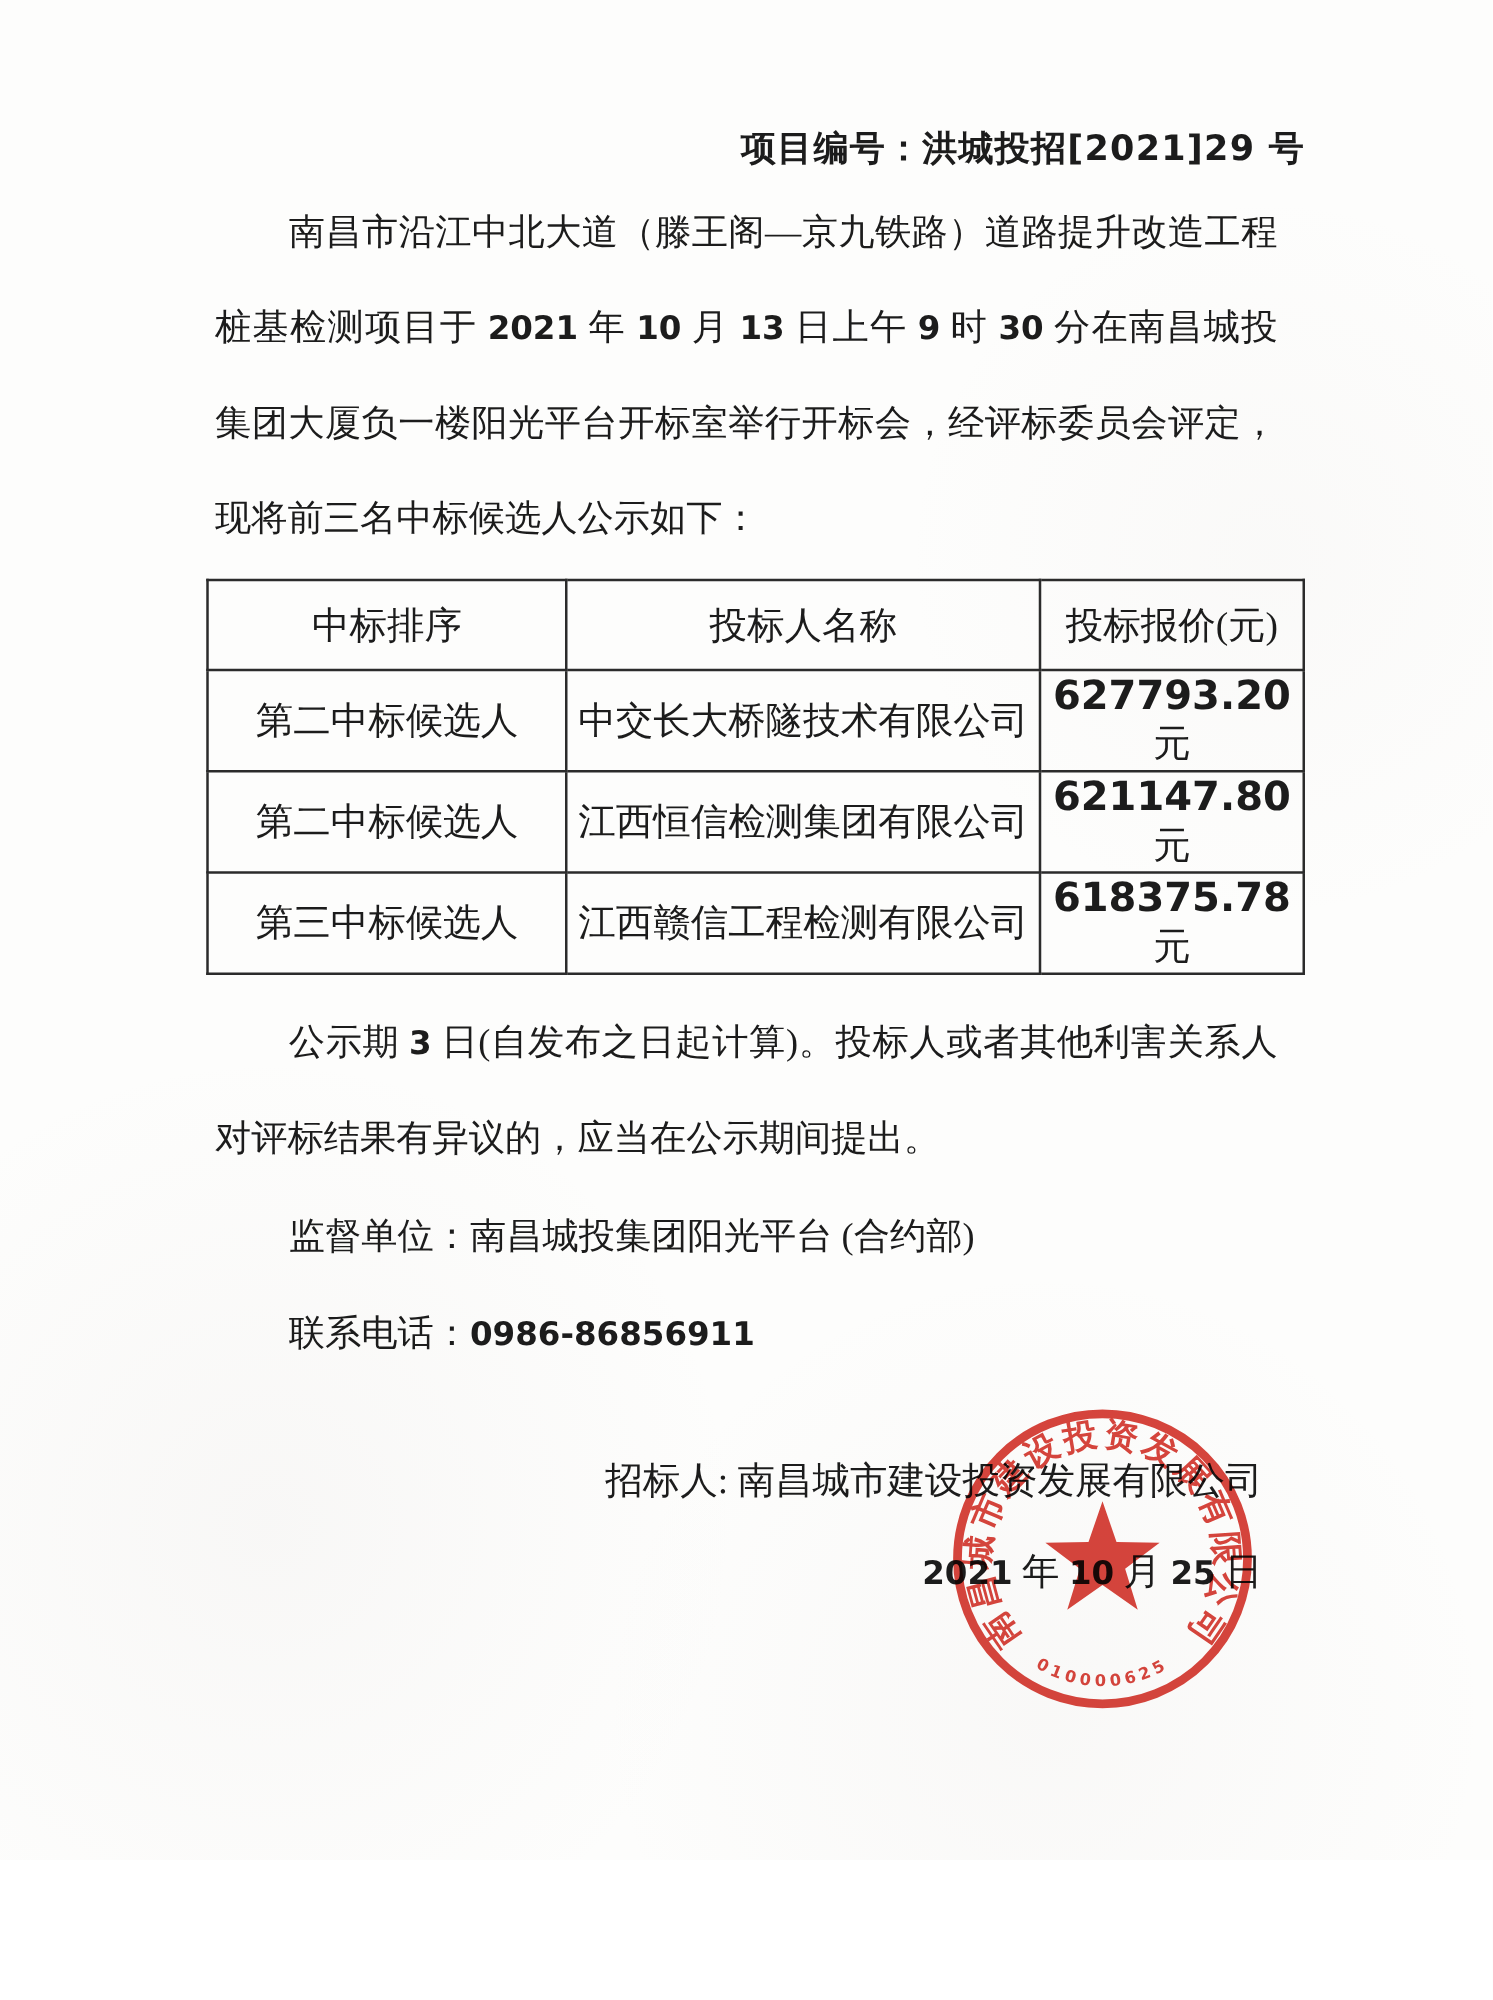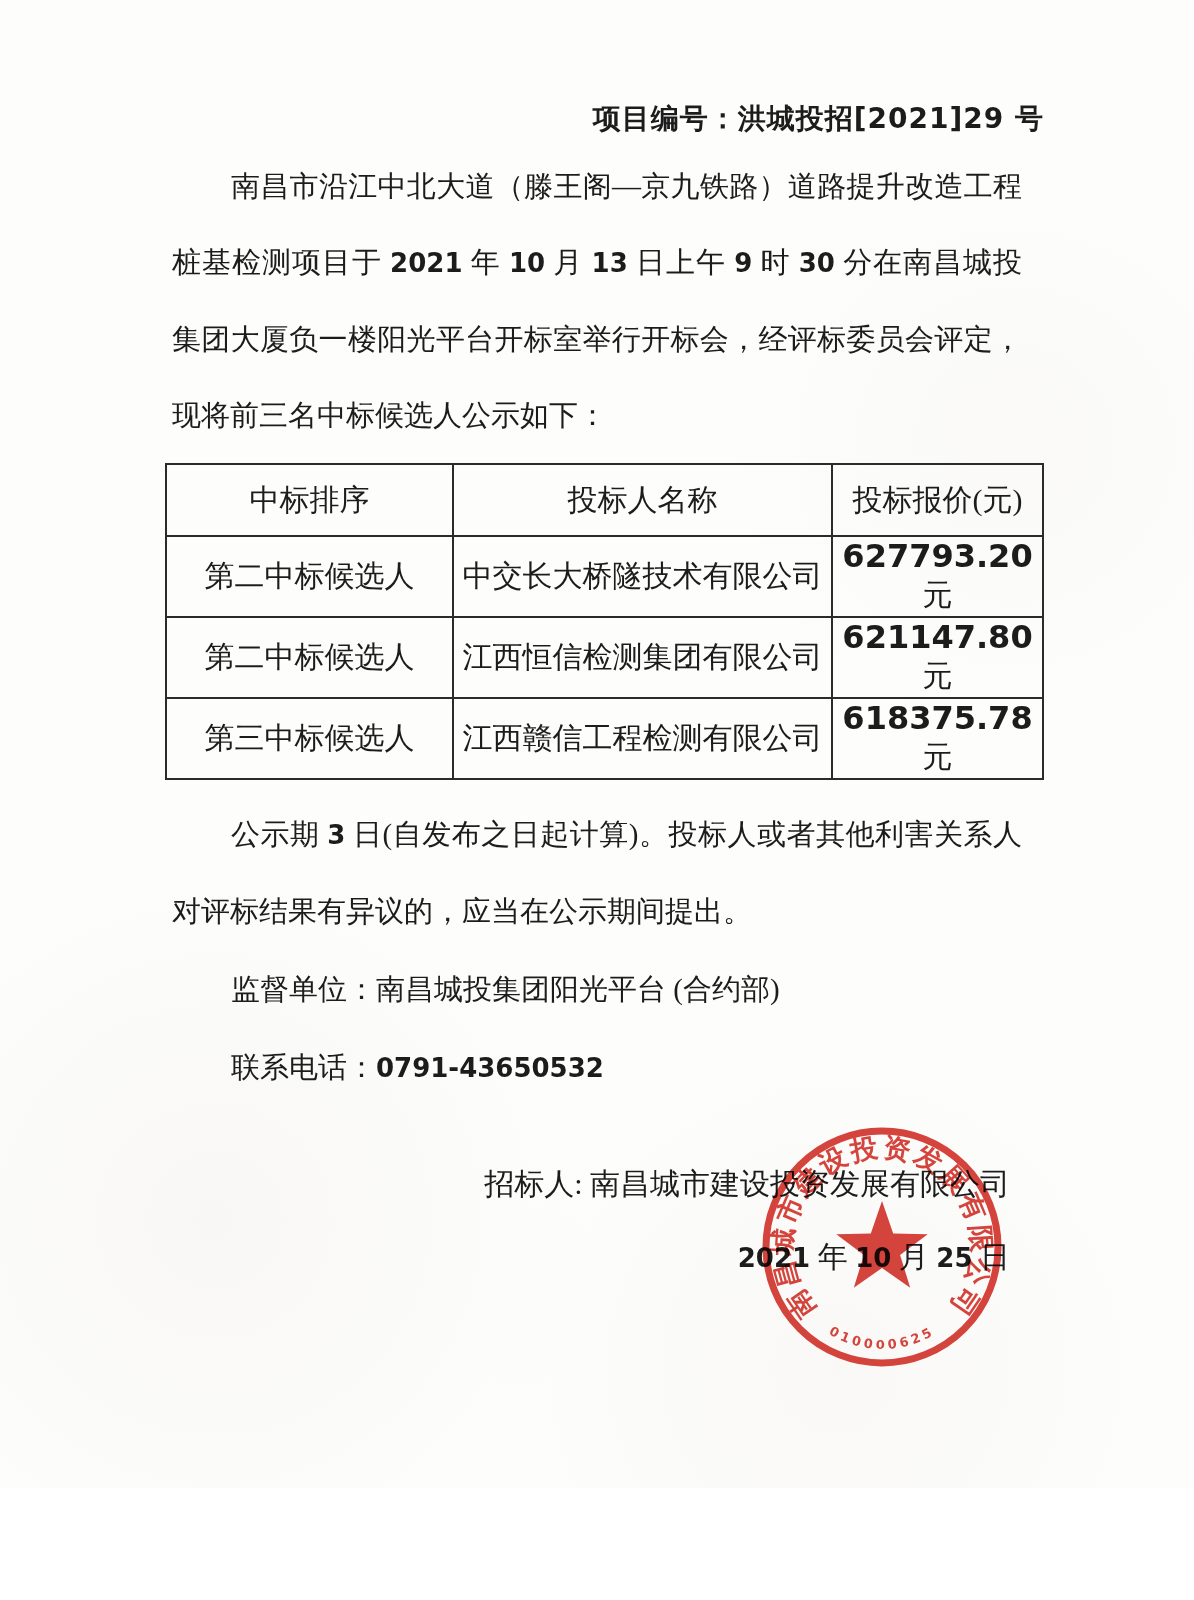--- a/index.html
+++ b/index.html
@@ -140,21 +140,21 @@
     </tr>
   </tbody>
     </table>
 
   <div class="body-text after-table">
     <p class="indent"><span>公示期 </span><span class="num">3</span><span> 日(自发布之日起计算)。投标人或者其他利害关系人对评标结果有异议的，应当在公示期间提出。</span></p>
     <p class="indent line-block">
       <span>监督单位：</span><span>南昌城投集团阳光平台 (合约部)</span>
     </p>
     <p class="indent line-block">
-      <span>联系电话：</span><span class="num">0791-43650532</span>
+      <span>联系电话：</span><span class="num">0986-86856911</span>
     </p>
   </div>
 
   <div class="bidder-line">
     <span>招标人: </span><span>南昌城市建设投资发展有限公司</span>
   </div>
 
   <div class="date-line"><span class="num">2021</span><span> 年 </span><span class="num">10</span><span> 月 </span><span class="num">25</span><span> 日</span></div>
 
   <svg class="seal" viewBox="0 0 260 260" xmlns="http://www.w3.org/2000/svg">

